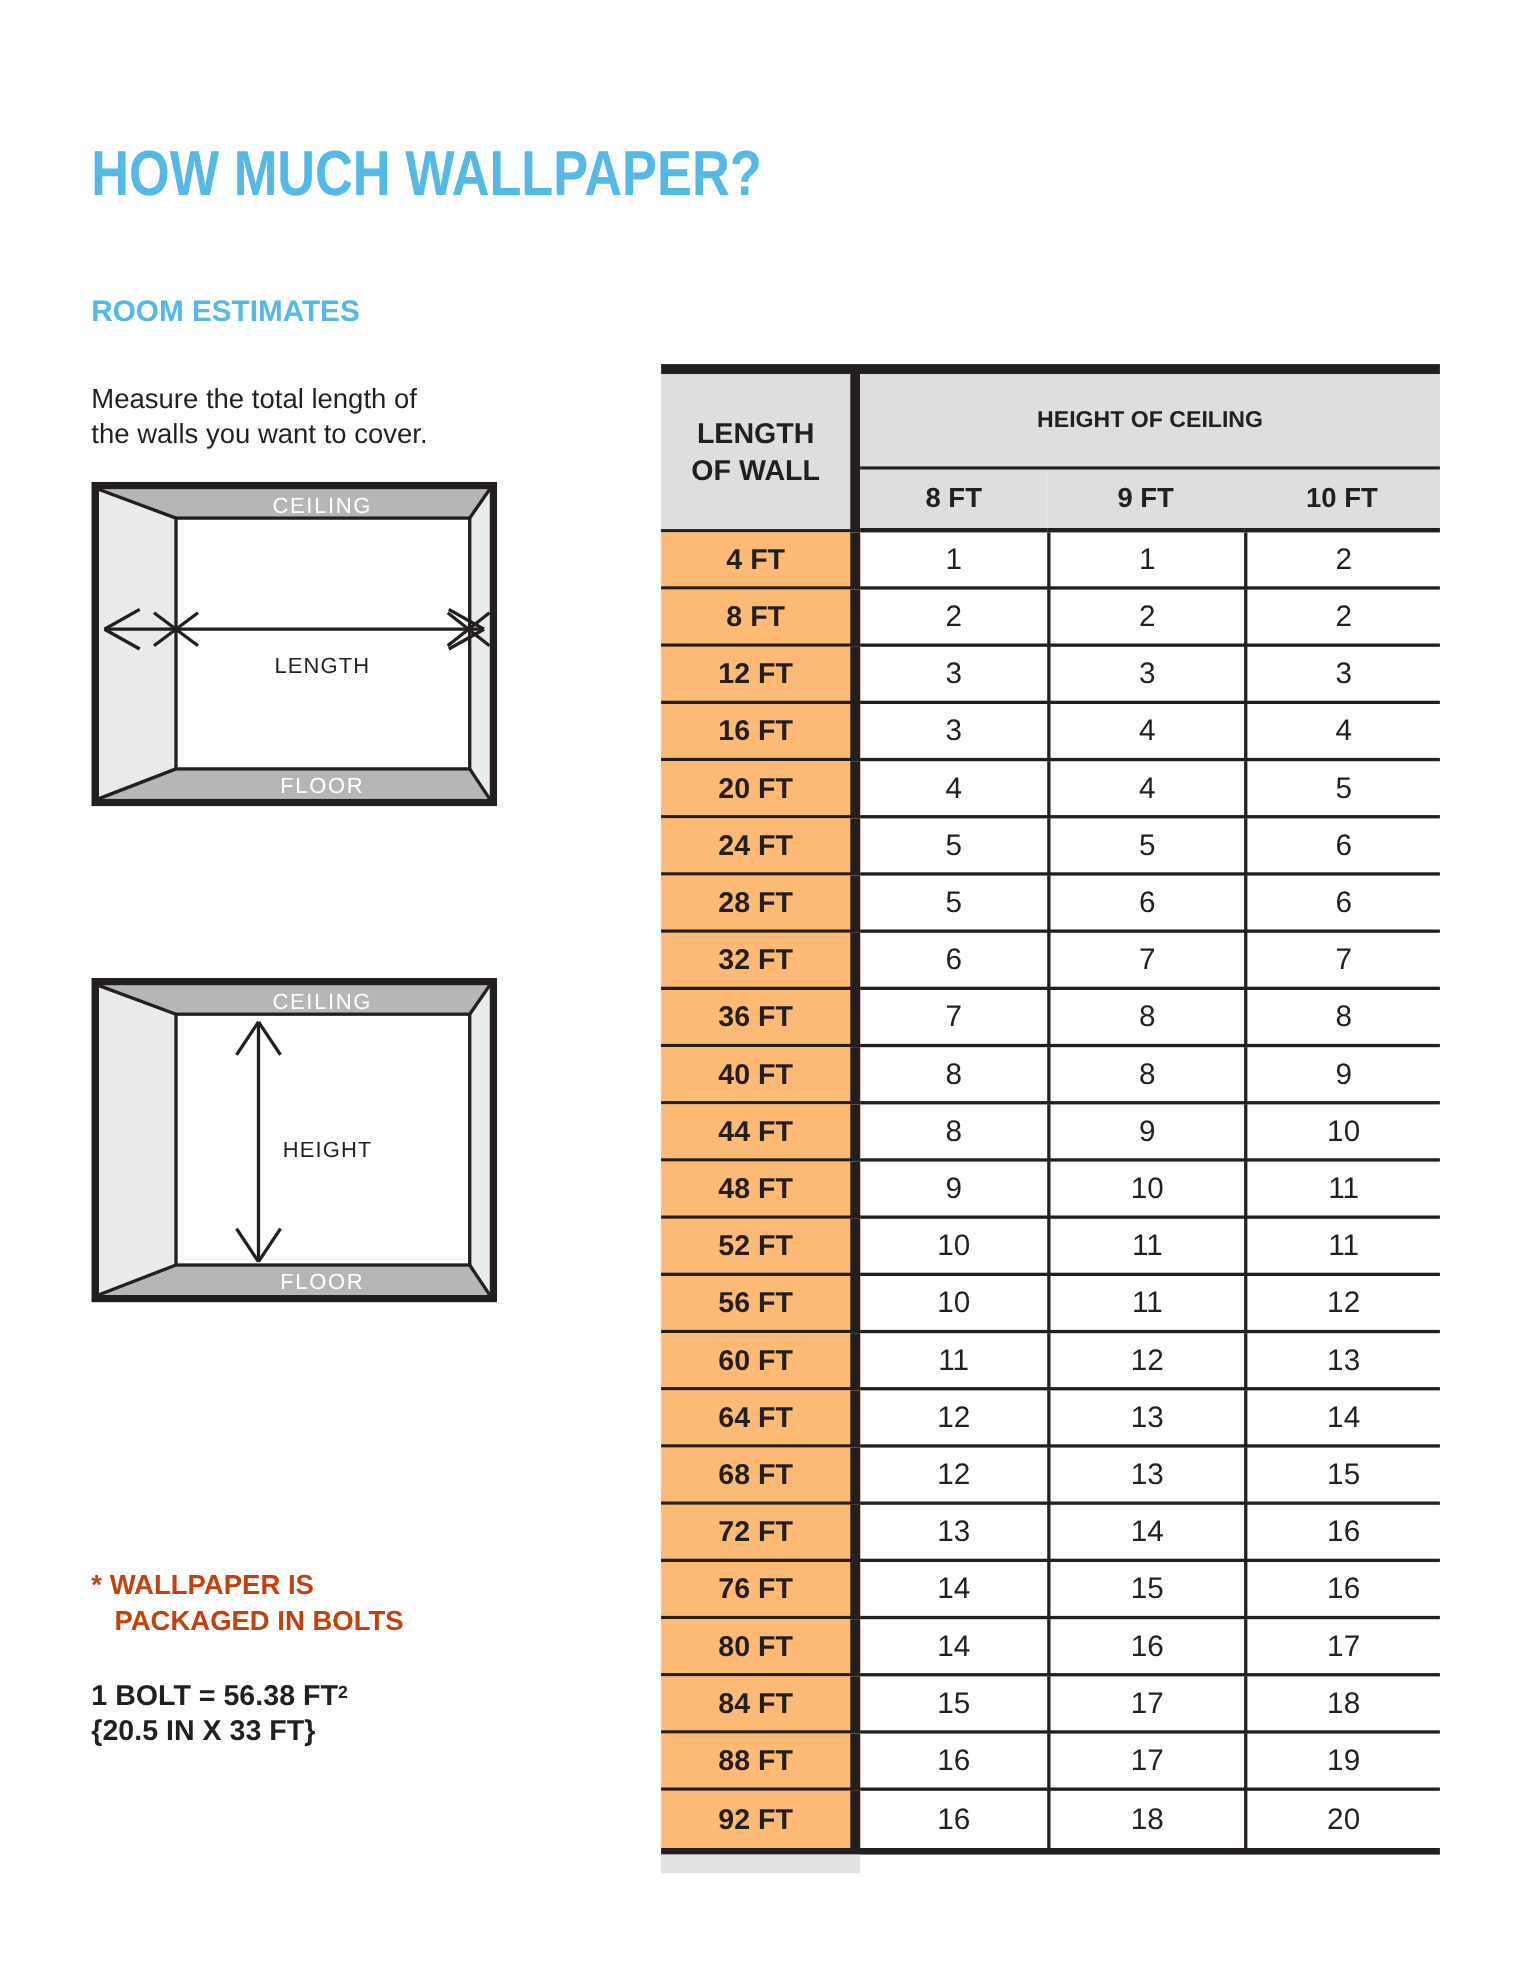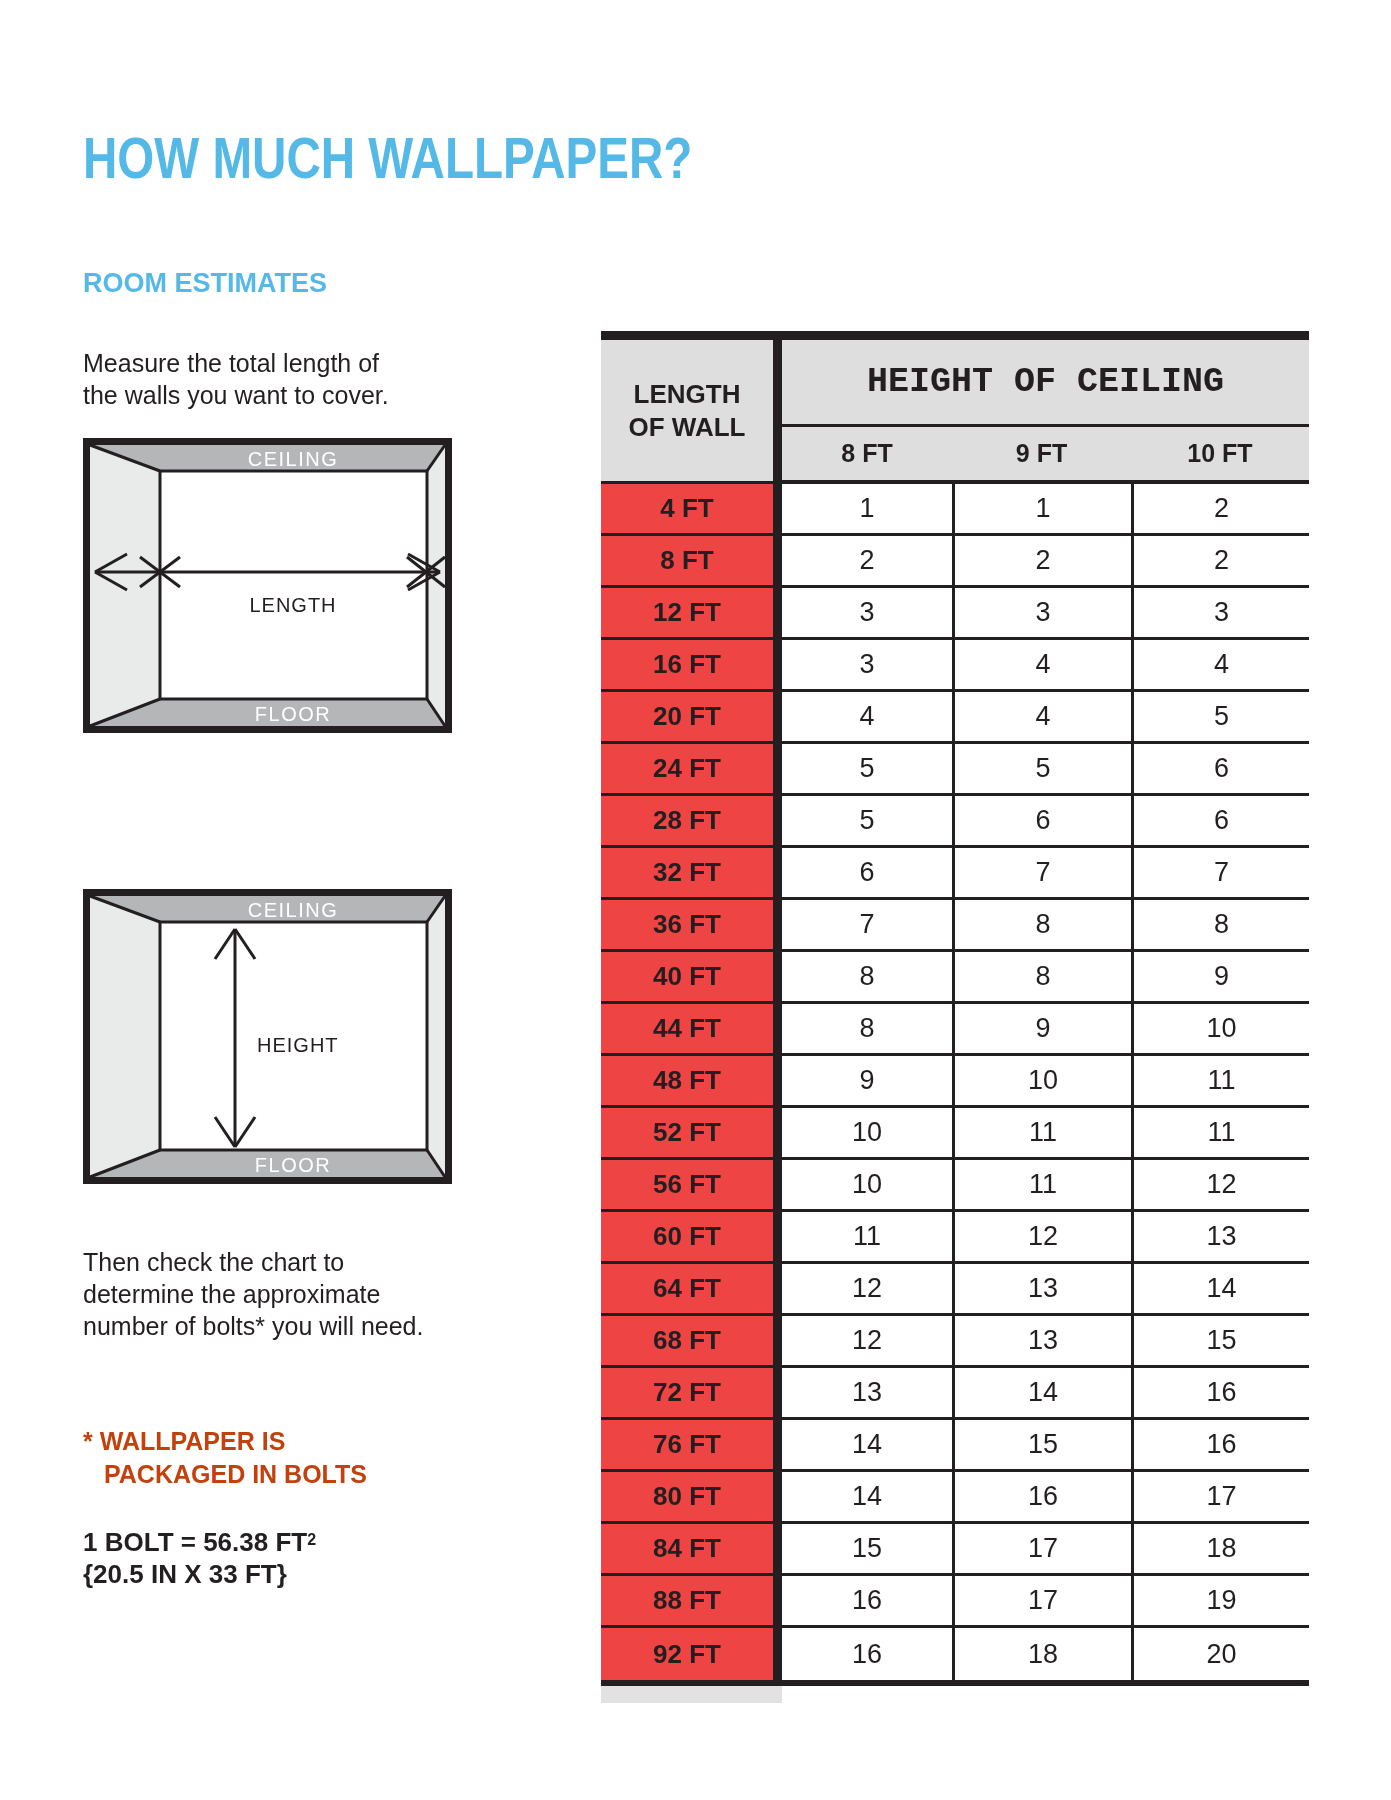--- a/index.html
+++ b/index.html
@@ -55,28 +55,28 @@
     text-align:center;
   }
   .corner {
     grid-row:1 / 3; grid-column:1;
     background:#DEDEDF; border-right:9px solid #231F20; border-bottom:3px solid #231F20;
     font-size:26px; font-weight:bold; line-height:33px; white-space:pre-line;
   }
   .group-hd {
     grid-row:1; grid-column:2 / 5;
     background:#DEDEDF; border-bottom:3px solid #231F20;
-    font-size:35px; font-weight:bold;font-family:Liberation Mono, monospace;
+    font-size:21px; font-weight:bold;
   }
   .sub-hd {
     grid-row:2; background:#DEDEDF; border-bottom:4px solid #231F20;
     font-size:25px; font-weight:bold;
   }
   .rlabel {
-    background:#ef4444; border-right:9px solid #231F20; border-bottom:3px solid #231F20;
+    background:#fdba74; border-right:9px solid #231F20; border-bottom:3px solid #231F20;
     font-size:26px; font-weight:bold;
   }
   .val { border-bottom:3px solid #231F20; font-size:27px; }
   .val.divider { border-left:3px solid #231F20; }
   .no-bb { border-bottom:none !important; }
   .under-strip {
     position:absolute; left:601px; top:1686px; width:181px; height:17px;
     background:#E2E2E3;
   }
 </style>
@@ -140,23 +140,20 @@
     <g stroke="#231F20" stroke-width="3" fill="none">
       <line x1="152" y1="40" x2="152" y2="258"></line>
       <line x1="152" y1="40" x2="132" y2="70"></line>
       <line x1="152" y1="40" x2="172" y2="70"></line>
       <line x1="152" y1="258" x2="132" y2="228"></line>
       <line x1="152" y1="258" x2="172" y2="228"></line>
     </g>
     <text class="room-label" x="174" y="163" text-anchor="start" fill="#231F20" style="letter-spacing:1px;">HEIGHT</text>
   </svg>
 
-  <p class="step step3">Then check the chart to
-determine the approximate
-number of bolts* you will need.</p>
 
   <div class="footnote">
     <div>* WALLPAPER IS</div>
     <div class="indent">PACKAGED IN BOLTS</div>
   </div>
 
   <div class="bolt-eq">
     <div><span>1 BOLT = 56.38 FT</span><sup>2</sup></div>
     <div>{20.5 IN X 33 FT}</div>
   </div>

